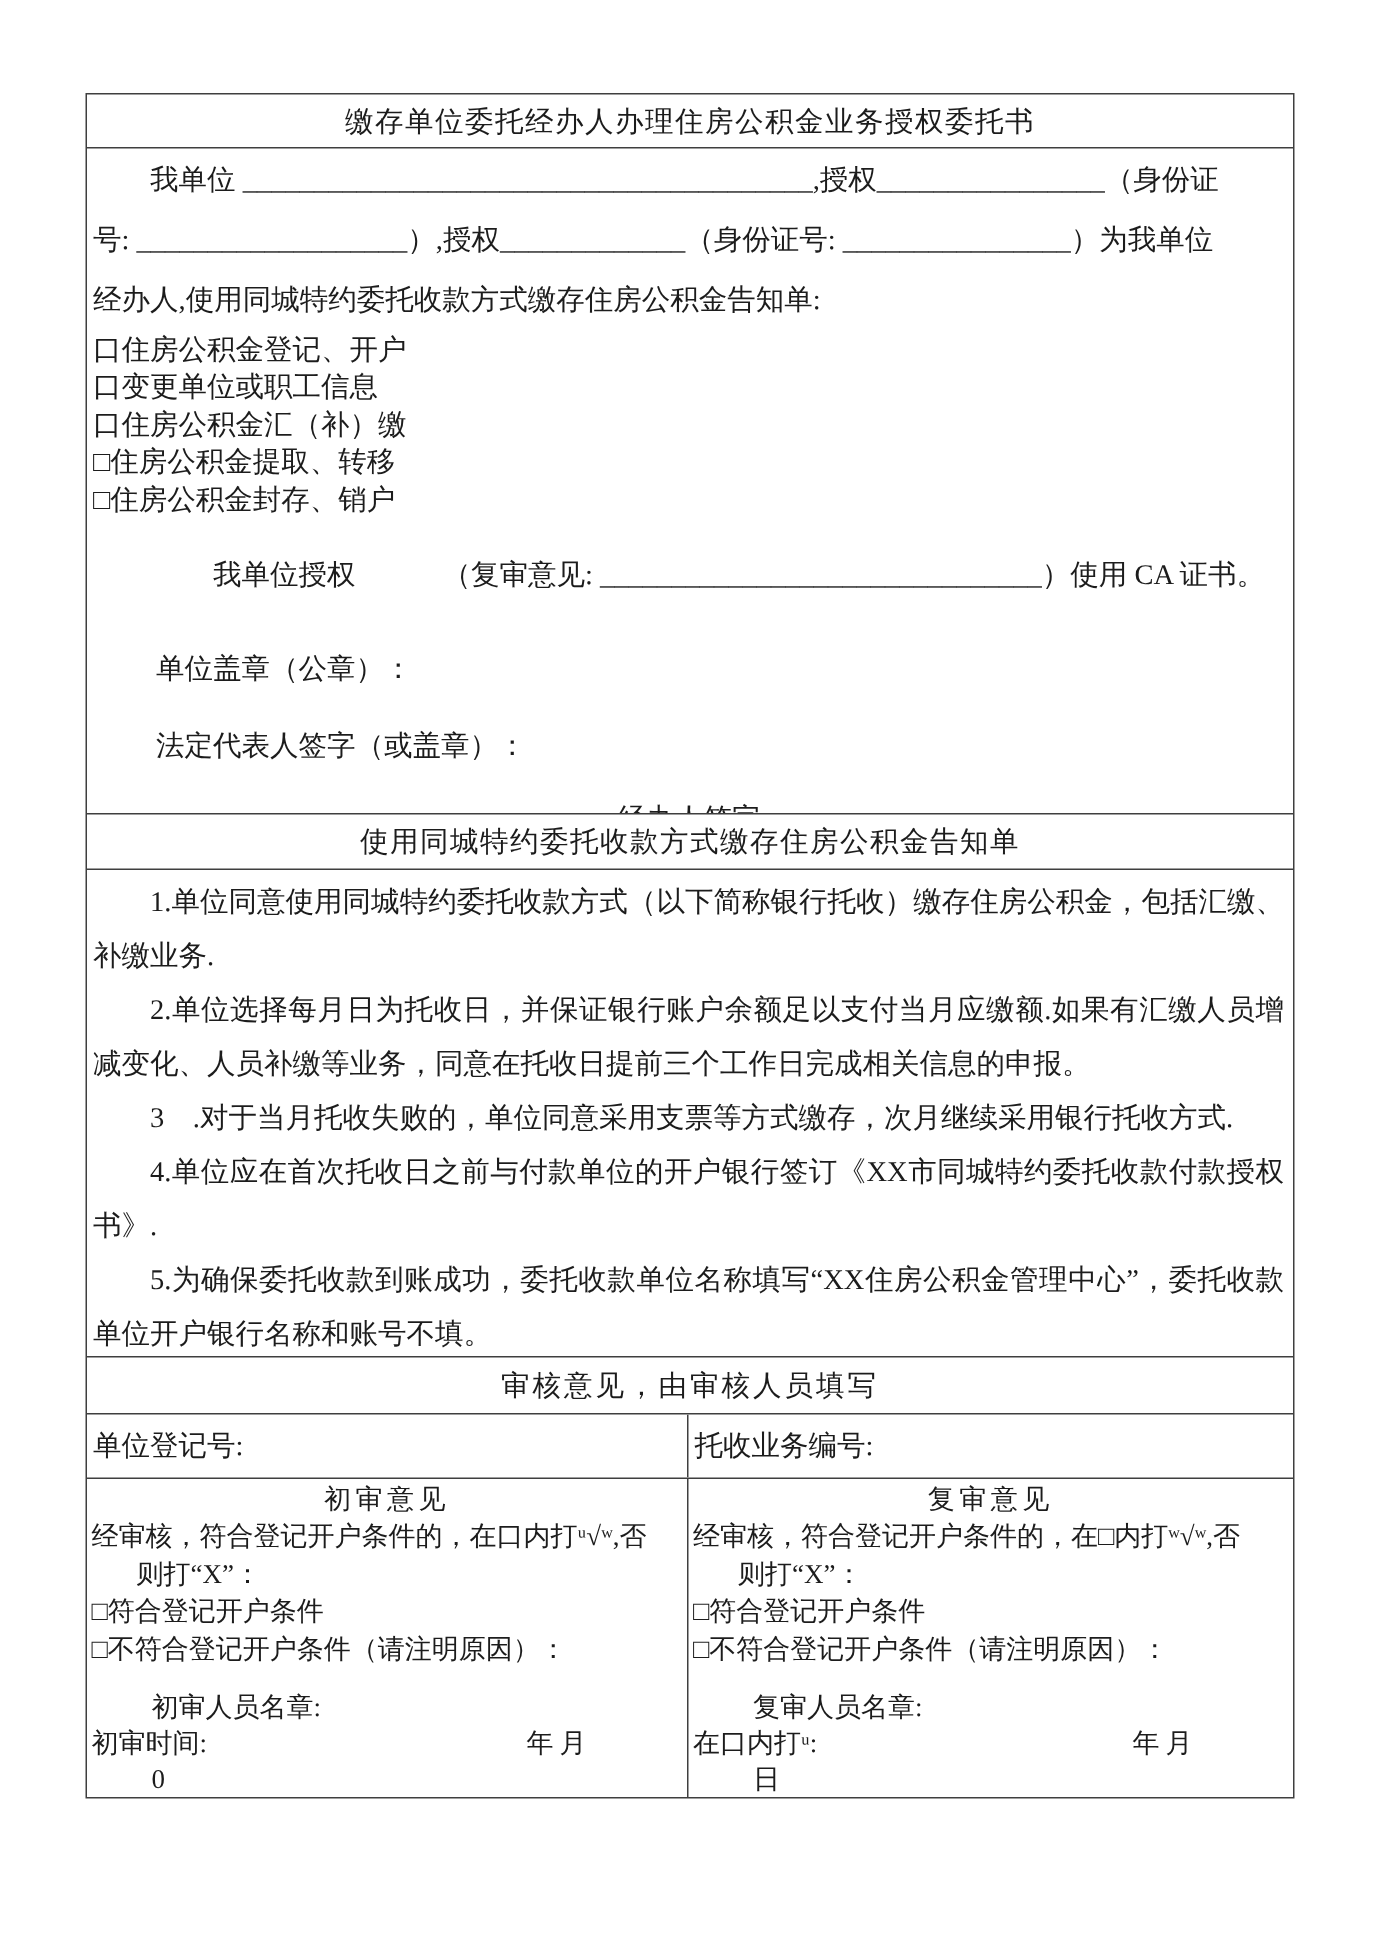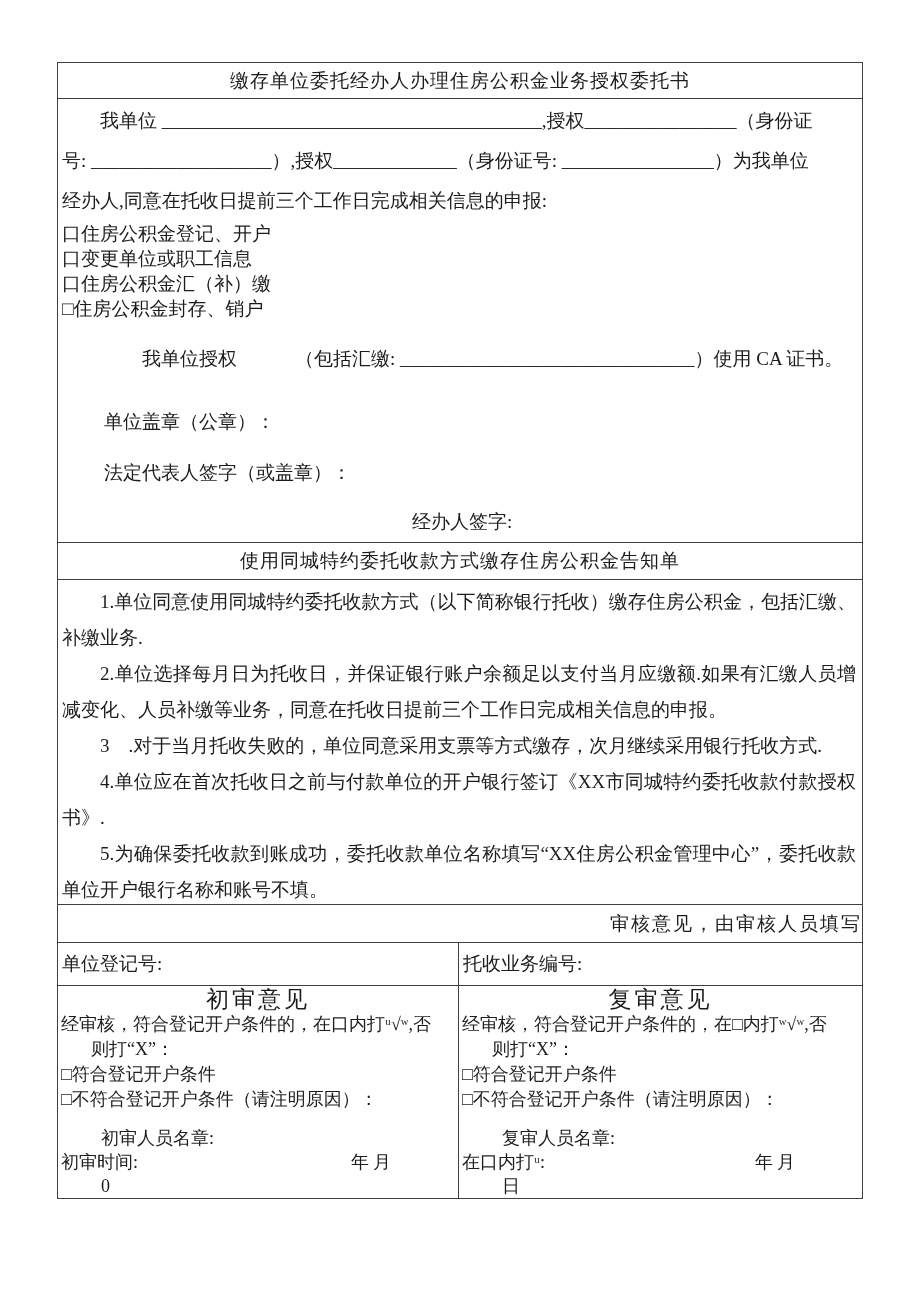--- a/index.html
+++ b/index.html
@@ -12,21 +12,21 @@
   .doc-table {
     position:absolute; left:57px; top:62px; width:804px;
     border:1px solid #3f3f3f; font-size:19px; background:#fff;
   }
   .row { border-bottom:1px solid #3f3f3f; box-sizing:border-box; overflow:hidden; }
   .row:last-child { border-bottom:none; }
 
   
   .title-row { height:36px; display:flex; align-items:center; justify-content:center; letter-spacing:1px; }
   .header2-row { height:37px; display:flex; align-items:center; justify-content:center; letter-spacing:1px; }
-  .header3-row { height:38px; display:flex; align-items:center; justify-content:flex-end; letter-spacing:2px; }
+  .header3-row { height:38px; display:flex; align-items:center; justify-content:center; letter-spacing:2px; }
 
   
   .cell1 { height:444px; padding:2px 4px 0 4px; }
   .intro-line { line-height:40px; white-space:pre; }
   .intro-line.indent { padding-left:38px; }
   .biz-item { line-height:25px; white-space:pre; }
   .ca-line { line-height:25px; margin-left:42px; white-space:pre; }
   .gap-60 { display:inline-block; width:58px; }
   .seal-line { margin:13px 0 0 42px; line-height:25px; }
   .legal-line { margin:26px 0 12px 42px; line-height:25px; }
@@ -37,21 +37,21 @@
   .cell2 .para { line-height:36px; text-indent:38px; text-align:justify; }
 
   
   .reg-row { height:43px; display:flex; align-items:stretch; }
   .reg-cell { width:401px; border-right:1px solid #3f3f3f; box-sizing:border-box; display:flex; align-items:center; padding-left:4px; }
   .reg-cell.right { width:403px; border-right:none; }
 
   .reviews-row { height:212px; display:flex; align-items:stretch; }
   .review-col { width:401px; border-right:1px solid #3f3f3f; box-sizing:border-box; padding:1px 3px 0 3px; font-size:18px; }
   .review-col.right { width:403px; border-right:none; }
-  .review-title { text-align:center; line-height:25px; font-size:23px; letter-spacing:3px; }
+  .review-title { text-align:center; line-height:25px; font-size:18px; letter-spacing:3px; }
   .rline { line-height:25px; white-space:nowrap; }
   .rline.indent2 { padding-left:30px; }
   .rspacer { height:14px; }
   .nline { line-height:24px; white-space:nowrap;margin-left:40px; }
   .time-line { display:flex; justify-content:space-between; line-height:24px; }
   .time-suffix { padding-right:60px; letter-spacing:4px;margin-left:30px; }
 
   .entry-row { height:52px; position:relative; }
   .entry-row span { position:absolute; top:24px; line-height:22px; }
   .entry-name { left:4px; }
@@ -64,31 +64,32 @@
 <div class="sheet">
   <div class="doc-table">
 
     <div class="row title-row">
       <span>缴存单位委托经办人办理住房公积金业务授权委托书</span>
     </div>
 
     <div class="row cell1">
       <div class="intro-line indent">我单位 ________________________________________,授权________________（身份证</div>
       <div class="intro-line">号: ___________________）,授权_____________（身份证号: ________________）为我单位</div>
-      <div class="intro-line">经办人,同意在托收日提前三个工作日完成相关信息的申报:</div>
+      <div class="intro-line">经办人,使用同城特约委托收款方式缴存住房公积金告知单:</div>
 
       <div>
         <div class="biz-item">口住房公积金登记、开户</div>
         <div class="biz-item">口变更单位或职工信息</div>
         <div class="biz-item">口住房公积金汇（补）缴</div>
+        <div class="biz-item">□住房公积金提取、转移</div>
         <div class="biz-item">□住房公积金封存、销户</div>
       </div>
 
       <div class="ca-line">
-        <span>我单位授权</span><span class="gap-60"></span><span>（包括汇缴: _______________________________）使用 CA 证书。</span>
+        <span>我单位授权</span><span class="gap-60"></span><span>（复审意见: _______________________________）使用 CA 证书。</span>
       </div>
 
       <div class="seal-line">单位盖章（公章）：</div>
       <div class="legal-line">法定代表人签字（或盖章）：</div>
       <div class="agent-line">经办人签字:</div>
 
     </div>
 
     <div class="row header2-row">
       <span>使用同城特约委托收款方式缴存住房公积金告知单</span>

